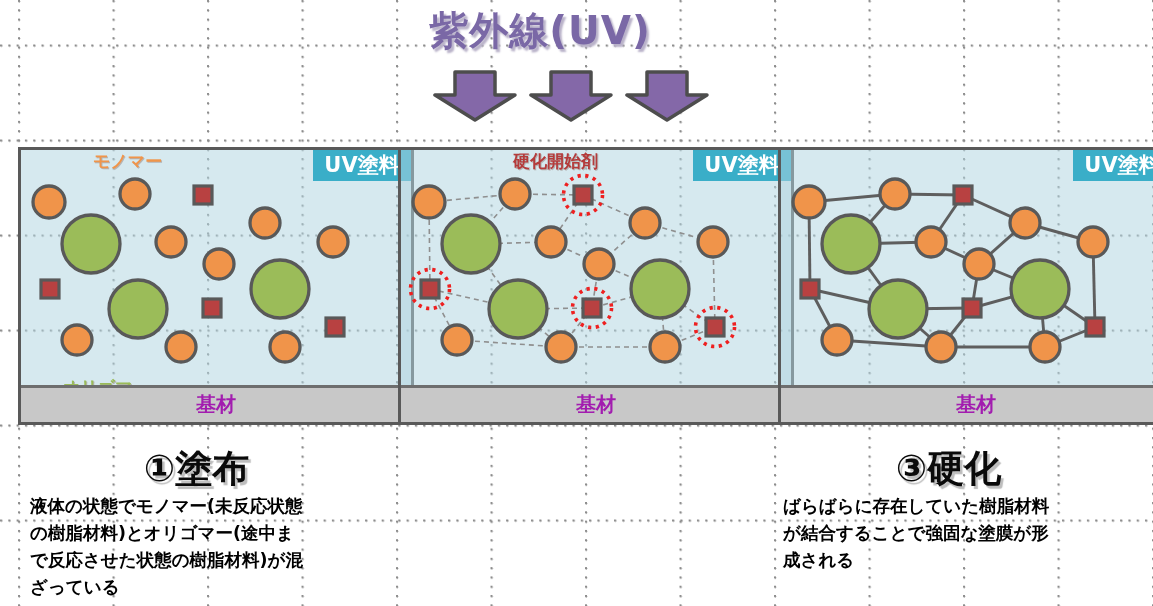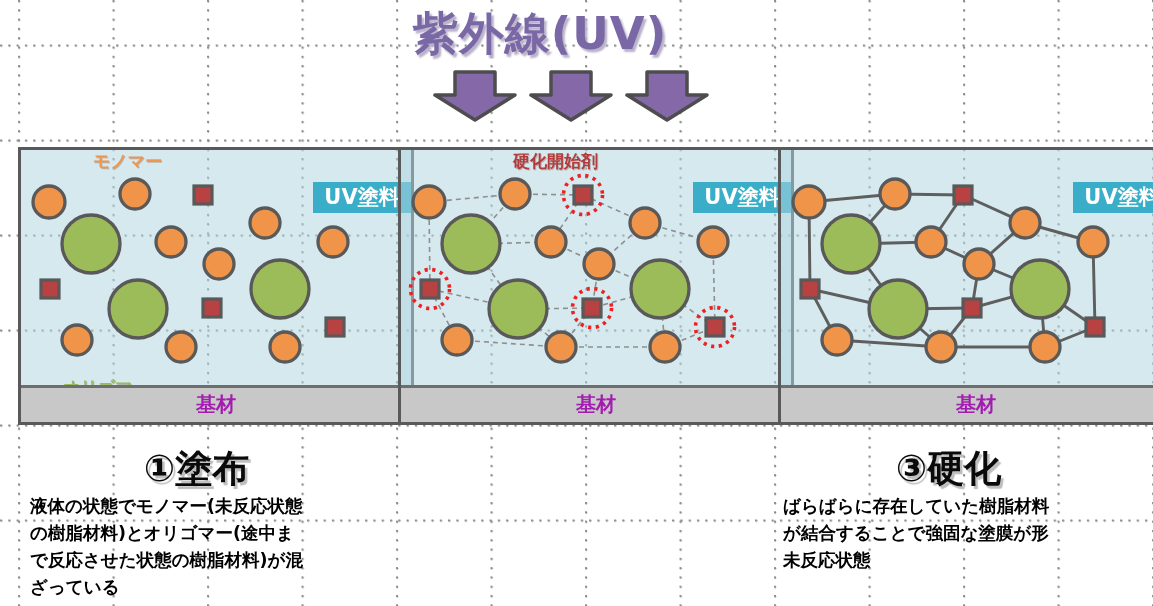--- a/index.html
+++ b/index.html
@@ -12,39 +12,39 @@
     background-image:
       radial-gradient(circle at 1.2px 1.2px, #8c8c8c 1px, rgba(0,0,0,0) 1.45px),
       radial-gradient(circle at 1.2px 1.2px, #8c8c8c 1px, rgba(0,0,0,0) 1.45px);
     background-size: 94.5px 9.3px, 8.3px 95px;
     background-position: 18px 0px, 0px 44.5px;
     background-repeat: repeat, repeat;
   }
 
   .main-title {
     position:absolute; left:400px; top:4px; width:280px;
-    text-align:center; font-size:45px; font-weight:bold;
+    text-align:center; font-size:39px; font-weight:bold;
     color:#7a68a6; text-shadow:2.5px 2.5px 2px #b9b2c9; letter-spacing:1px;
   }
 
   .uv-arrow { position:absolute; top:70px; width:86px; height:52px; }
   .uv-arrow.a1 { left:432px; } .uv-arrow.a2 { left:528px; } .uv-arrow.a3 { left:624px; }
 
   .panel {
     position:absolute; top:147px; width:396px; height:278px;
     border:3px solid #595959; background:rgba(177,213,225,0.52);
   }
   .panel.p1 { left:18px; } .panel.p2 { left:398px; } .panel.p3 { left:778px; }
 
   .panel-svg { position:absolute; left:0; top:0; width:351px; height:235px; }
 
   .badge {
     position:absolute; top:0; right:0; width:98px; height:31px;
     background:#3aaec8; color:#fff; font-size:21px; font-weight:bold;
-    text-align:center; line-height:31px;margin-top:32px;
+    text-align:center; line-height:31px;
   }
 
   .substrate {
     position:absolute; left:0; right:0; bottom:0; height:37px;
     background:#c8c8c8; border-top:3px solid #6e6e6e;
     text-align:center; font-size:20px; font-weight:bold; color:#a21caf; line-height:33px;
   }
 
   .plabel { position:absolute; font-size:17px; font-weight:bold; text-shadow:1px 1px 0 #b5b5b5; white-space:nowrap; }
   .monomer-label   { left:72px;  top:0px;   color:#f0954a; }
@@ -208,15 +208,15 @@
 
   <div class="sec-h h1">①塗布</div>
   <div class="sec-h h3">③硬化</div>
 
   <div class="sec-b b1">液体の状態でモノマー(未反応状態
 の樹脂材料)とオリゴマー(途中ま
 で反応させた状態の樹脂材料)が混
 ざっている</div>
   <div class="sec-b b3">ばらばらに存在していた樹脂材料
 が結合することで強固な塗膜が形
-未反応状態</div>
+成される</div>
 
 </div>
 
 </body></html>

